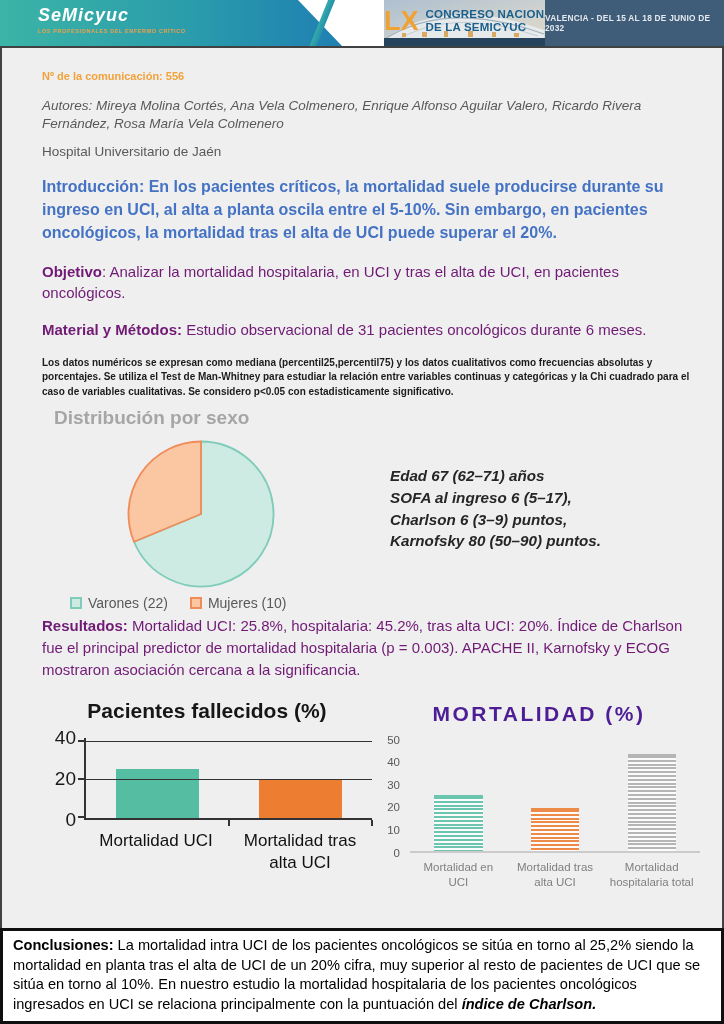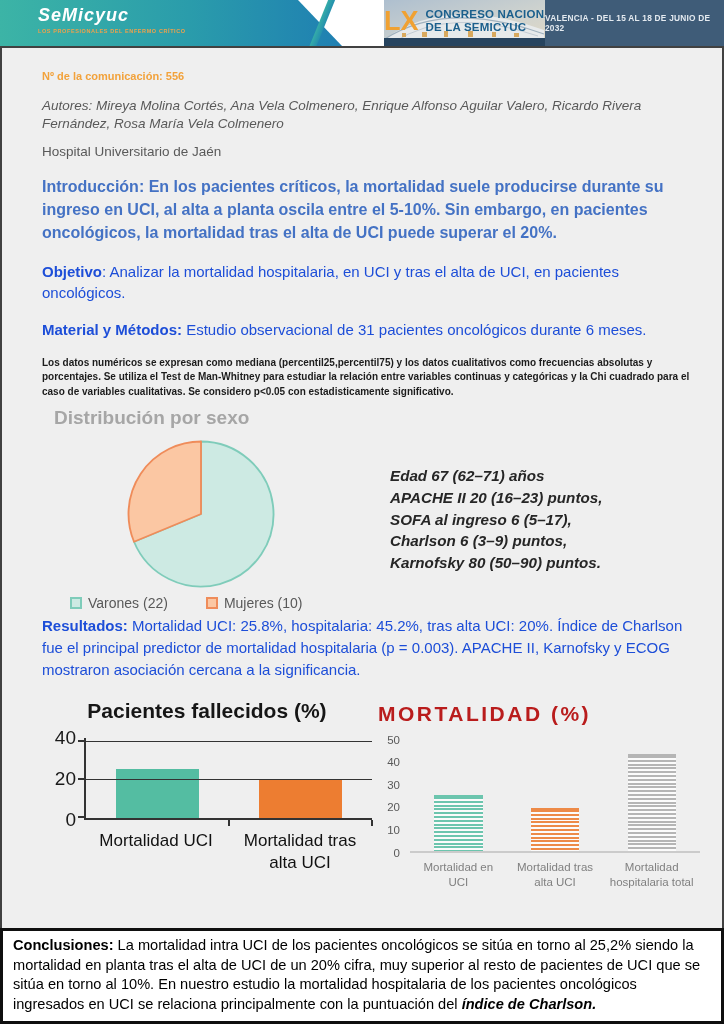--- a/index.html
+++ b/index.html
@@ -26,40 +26,40 @@
   .venue-panel span { color:#e4eaf0; font-size:8.3px; font-weight:700; letter-spacing:.25px; }
 
   
   .main { flex:1 1 auto; background:#efefef; border-left:2px solid #414141; border-right:2px solid #414141;
     border-top:2px solid #414141; padding:22px 26px 0 40px; overflow:hidden; }
   .comm { color:#f2a23b; font-weight:700; font-size:11px; margin-bottom:15px; }
   .poster-title { color:#1f4e79; font-weight:700; font-size:16.5px; margin-bottom:21px; }
   .authors { color:#595959; font-style:italic; font-size:13.5px; line-height:1.35; margin-bottom:11px; max-width:650px; }
   .affiliation { color:#595959; font-size:13.5px; margin-bottom:17px; }
   .intro { color:#4472c4; font-weight:700; font-size:16px; line-height:1.42; margin-bottom:16px; max-width:668px; }
-  .body-text { color:#1d4ed8; font-size:15px; line-height:1.45; margin-bottom:15px; max-width:660px; }
+  .body-text { color:#701a75; font-size:15px; line-height:1.45; margin-bottom:15px; max-width:660px; }
   .body-text b { font-weight:700; }
   .fine-print { color:#1c1c1c; font-weight:700; font-size:10px; line-height:1.45; max-width:655px; margin-bottom:8px; }
 
   .sex-heading { color:#a6a6a6; font-weight:700; font-size:19px; margin:2px 0 4px 12px; }
   .sex-row { display:flex; margin-bottom:4px; }
   .pie-col { width:330px; flex:0 0 auto; padding-left:28px; }
   .pie-svg { display:block; margin:2px 0 2px 52px; }
-  .legend { display:flex; gap:38px; margin-top:2px; }
+  .legend { display:flex; gap:22px; margin-top:2px; }
   .legend-item { display:flex; align-items:center; gap:6px; color:#595959; font-size:14px; }
   .sw { width:12px; height:12px; display:inline-block; border:2px solid; }
   .stats-col { color:#262626; font-weight:700; font-style:italic; font-size:15.2px; line-height:1.42; margin-top:32px; padding-left:18px; }
 
   
   .charts-row { display:flex; margin-top:4px; }
   .chart { position:relative; }
   .chart-left { width:330px; flex:0 0 auto; }
   .chart-right { width:322px; flex:0 0 auto; margin-left:6px; }
   .chart-title-left { color:#161616; font-weight:700; font-size:21px; line-height:1.25; text-align:center; max-width:250px; margin:2px auto 14px; }
-  .chart-title-right { color:#b91c1c; font-weight:700; font-size:21px; letter-spacing:2.5px; text-align:left; margin:6px 0 14px; }
+  .chart-title-right { color:#4c1d95; font-weight:700; font-size:21px; letter-spacing:2.5px; text-align:center; margin:6px 0 14px; }
   .chart-grid { display:flex; }
   .yticks { position:relative; flex:0 0 auto; }
   .chart-left .yticks { width:42px; height:82px; }
   .chart-right .yticks { width:32px; height:113px; }
   .ytick { position:absolute; right:10px; transform:translateY(50%); }
   .chart-left .ytick { font-size:19px; color:#1a1a1a; right:8px; }
   .chart-right .ytick { font-size:11.5px; color:#595959; }
   .plot { position:relative; flex:1 1 auto; }
   .chart-left .plot { height:82px; border-left:2px solid #333; border-bottom:2px solid #333; }
   .chart-right .plot { height:113px; border-bottom:2px solid #cbcbcb; }
@@ -154,21 +154,20 @@
             <span>Varones (22)</span>
           </span>
           <span class="legend-item">
             <i class="sw" id="sw-1" style="background: rgb(251, 199, 163); border-color: rgb(239, 140, 90);"></i>
             <span>Mujeres (10)</span>
           </span>
         </div>
       </div>
       <div class="stats-col">
         <div>Edad 67 (62–71) años</div>
-        <div>APACHE II 20 (16–23) puntos,</div>
         <div>SOFA al ingreso 6 (5–17),</div>
         <div>Charlson 6 (3–9) puntos,</div>
         <div>Karnofsky 80 (50–90) puntos.</div>
       </div>
     </div>
 
     <p class="body-text"><b>Resultados:</b><span> Mortalidad UCI: 25.8%, hospitalaria: 45.2%, tras alta UCI: 20%. Índice de Charlson fue el principal predictor de mortalidad hospitalaria (p = 0.003). APACHE II, Karnofsky y ECOG mostraron asociación cercana a la significancia.</span></p>
 
     <div class="charts-row">
       <div class="chart chart-left" id="chart-left">

